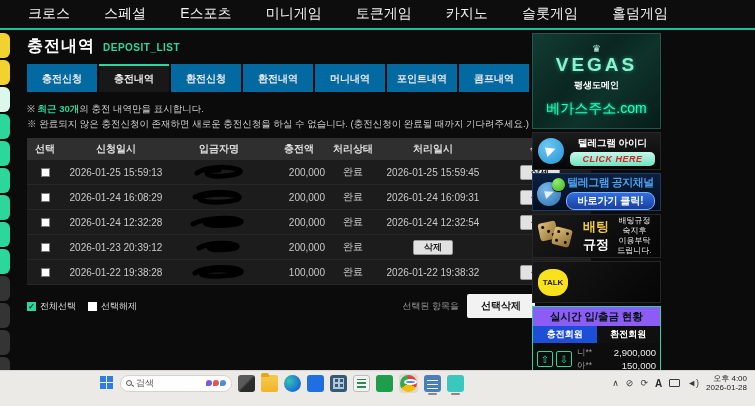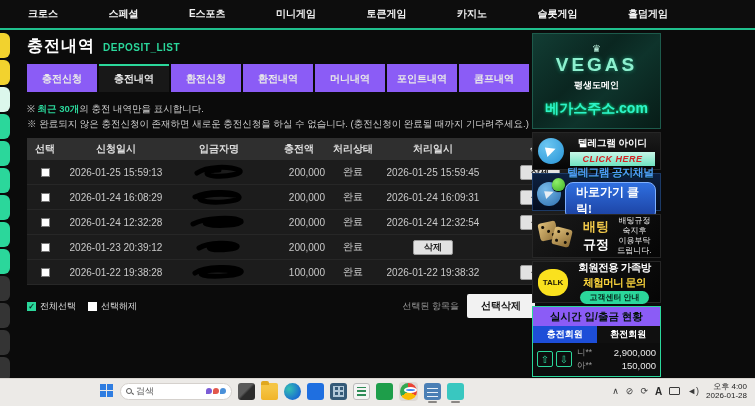--- a/index.html
+++ b/index.html
@@ -3,38 +3,38 @@
 <meta charset="utf-8">
 <style>
   * { margin:0; padding:0; box-sizing:border-box; }
   html,body { width:755px; height:406px; overflow:hidden; }
   body { position:relative; background:#0b0b0b; font-family:"Liberation Sans", sans-serif; }
 
   
   .topnav { position:absolute; top:0; left:0; width:755px; height:30px; background:#0d0d0d;
             border-bottom:2px solid #1fc08d; display:flex; align-items:center; }
   .topnav-inner { display:flex; width:640px; margin-left:28px; justify-content:space-between; }
-  .topnav-item { font-size:10px; font-weight:bold; color:#f1f1f1; cursor:pointer; white-space:nowrap; }
+  .topnav-item { font-size:14px; font-weight:normal; color:#f1f1f1; cursor:pointer; white-space:nowrap; }
 
   
   .side-tabs { position:absolute; left:0; top:33px; display:flex; flex-direction:column; gap:2px; }
   .side-tab { width:10px; height:25px; border-radius:0 6px 6px 0; }
   .st-yellow { background:#f2d22e; }
   .st-pale   { background:#dcf7ec; }
   .st-teal   { background:#2bd79b; }
   .st-dark   { background:#343434; }
 
   
   .content { position:absolute; left:27px; top:36px; width:508px; }
   .title-row { display:flex; align-items:baseline; gap:8px; }
   .page-title { font-size:16px; font-weight:bold; color:#ffffff; letter-spacing:1px; }
   .page-subtitle { font-size:10px; font-weight:bold; color:#2bd79b; letter-spacing:.5px; }
 
   .tabs-row { display:flex; gap:2px; margin-top:7px; }
-  .tab { width:70px; height:28px; background:#8b5cf6; color:#e8e8e8; font-size:10px; font-weight:bold;
+  .tab { width:70px; height:28px; background:#0369a1; color:#e8e8e8; font-size:10px; font-weight:bold;
          display:flex; align-items:center; justify-content:center; cursor:pointer; border-top:2px solid transparent; }
   .tab.active { background:#181818; border-top:2px solid #2bd79b; }
 
   .notice { margin-top:9px; font-size:9.5px; color:#cccccc; line-height:15px; }
   .notice .hl { color:#2bd79b; font-weight:bold; }
 
   .table { margin-top:7px; width:564px; }
   .t-head, .t-row { display:grid; grid-template-columns:36px 106px 100px 60px 48px 112px 1fr; align-items:center; }
   .t-head { background:#2f2f2f; height:22px; font-size:10px; font-weight:bold; color:#dddddd; }
   .t-head > div { text-align:center; }
@@ -59,44 +59,44 @@
                       padding:5px 14px; border-radius:2px; cursor:pointer; }
 
   
   .sidebar { position:absolute; left:532px; top:33px; width:129px; display:flex; flex-direction:column; gap:3px; }
 
   .bn-vegas { height:96px; background:linear-gradient(135deg,#123d34 0%,#0a2620 40%,#0e332b 60%,#071c17 100%);
               border:1px solid #1d5a4b; display:flex; flex-direction:column; align-items:center; justify-content:center; }
   .vg-crown { color:#bdf2de; font-size:10px; line-height:10px; }
   .vg-brand { color:#8df0cf; font-size:19px; font-weight:bold; letter-spacing:3px; text-shadow:0 0 4px #1c8f6e; }
   .vg-line1 { color:#ffffff; font-size:9px; font-weight:bold; margin-top:3px; }
-  .vg-line2 { color:#2ef2c9; font-size:14px; font-weight:bold; margin-top:8px; text-shadow:0 0 3px #0f8; }
+  .vg-line2 { color:#2ef2c9; font-size:14px; font-weight:normal; margin-top:8px; text-shadow:0 0 3px #0f8; }
 
   .bn-tg { height:38px; background:linear-gradient(180deg,#1c1c1c,#060606); border:1px solid #262626;
            display:flex; align-items:center; padding:0 5px; gap:6px; }
   .tg-circle { width:26px; height:26px; border-radius:50%; background:radial-gradient(circle at 35% 30%,#6cc7f2,#2793d6);
                display:flex; align-items:center; justify-content:center; flex:0 0 auto; }
   .tg-plane { width:0; height:0; border-left:10px solid #fff; border-top:4px solid transparent; border-bottom:6px solid transparent; transform:rotate(-15deg); }
   .tg-col { display:flex; flex-direction:column; align-items:center; gap:2px; flex:1; }
   .tg-title { color:#ffffff; font-size:9.5px; font-weight:bold; }
   .tg-clickhere { background:linear-gradient(180deg,#c8f7e8,#6fe3c0); color:#d42424; font-size:9px; font-weight:bold;
-                  font-style:italic; padding:2px 12px; border-radius:0; letter-spacing:.5px; cursor:pointer; }
+                  font-style:italic; padding:2px 12px; border-radius:5px; letter-spacing:.5px; cursor:pointer; }
 
   .bn-tg2 { height:38px; background:linear-gradient(180deg,#0c2040,#050e1f); border:1px solid #1c3a66;
             display:flex; align-items:center; padding:0 4px; gap:0; }
   .tg2-iconwrap { position:relative; width:28px; height:28px; flex:0 0 auto; }
   .tg2-circle { position:absolute; left:0; bottom:0; width:24px; height:24px; border-radius:50%;
                 background:radial-gradient(circle at 35% 30%,#76b9e8,#2d6fb0); display:flex; align-items:center; justify-content:center; }
   .tg2-plane { width:0; height:0; border-left:9px solid #e8eef4; border-top:3px solid transparent; border-bottom:5px solid transparent; transform:rotate(-15deg); }
   .tg2-bell { position:absolute; right:0; top:0; width:13px; height:13px; border-radius:50% 50% 45% 45%;
               background:radial-gradient(circle at 35% 30%,#8ef06a,#3fae23); box-shadow:0 1px 1px #000; }
   .tg2-col { display:flex; flex-direction:column; align-items:center; gap:2px; flex:1; }
   .tg2-title { font-size:11px; font-weight:bold; color:#4d9df5; text-shadow:0 1px 0 #021; letter-spacing:-.5px; }
   .tg2-btn { background:linear-gradient(180deg,#2f6fe0,#1b3f9e); border:1px solid #7fb0ff; color:#ffffff;
-             font-size:12px; font-weight:bold; padding:1px 10px; border-radius:8px; cursor:pointer;font-family:Liberation Serif, serif; }
+             font-size:10px; font-weight:bold; padding:1px 10px; border-radius:8px; cursor:pointer; }
 
   .bn-dice { height:44px; background:linear-gradient(135deg,#1a1a1a,#050505); border:1px solid #262626;
              display:flex; align-items:center; padding:0 6px; gap:8px; }
   .dice-wrap { position:relative; width:36px; height:32px; flex:0 0 auto; }
   .die { position:absolute; width:18px; height:18px; border-radius:3px;
          background:linear-gradient(135deg,#e3c37c,#8a6a33); }
   .die.d1 { left:0; top:2px; transform:rotate(-12deg); }
   .die.d2 { left:14px; top:8px; transform:rotate(14deg); }
   .pip { position:absolute; width:3px; height:3px; border-radius:50%; background:#151008; }
   .dice-col { display:flex; flex-direction:row; align-items:center; gap:1px; flex:1; }
@@ -127,21 +127,21 @@
               display:flex; align-items:center; justify-content:center; border-radius:2px; cursor:pointer; background:#0d0d0d; }
   .rt-list { flex:1; display:flex; flex-direction:column; justify-content:space-between; }
   .rt-entry { display:flex; justify-content:space-between; align-items:center; height:13px; }
   .rt-name { color:#9a9a9a; font-size:8.5px; }
   .rt-amt { color:#e8e8e8; font-size:9.5px; }
 
   
   .scribble { display:block; }
 
   
-  .taskbar { position:absolute; left:0; bottom:0; width:755px; height:28px; background:#eceae7; border-top:1px solid #d9d5d1; }
+  .taskbar { position:absolute; left:0; bottom:0; width:755px; height:36px; background:#eceae7; border-top:1px solid #d9d5d1; }
   .tb-center { position:absolute; left:100px; top:0; height:24px; display:flex; align-items:center; gap:6px; }
   .win-logo { width:14px; height:14px; display:grid; grid-template-columns:6px 6px; grid-template-rows:6px 6px; gap:1px; cursor:pointer; }
   .win-logo div { background:#2f7de1; }
   .search-pill { width:112px; height:17px; background:#ffffff; border:1px solid #d5d1cd; border-radius:9px;
                  display:flex; align-items:center; padding:0 5px; gap:4px; cursor:text; }
   .mag { width:6px; height:6px; border:1.3px solid #5a5a5a; border-radius:50%; position:relative; flex:0 0 auto; }
   .mag::after { content:""; position:absolute; width:3px; height:1.3px; background:#5a5a5a; right:-3px; bottom:-1px; transform:rotate(40deg); }
   .search-text { font-size:9px; color:#5a5a5a; flex:1; }
   .search-deco { display:flex; gap:1px; }
   .search-deco span { width:6px; height:6px; border-radius:50% 50% 50% 0; }
@@ -395,25 +395,20 @@
       </div>
       <div class="dice-desc">
         <div>배팅규정 숙지후</div>
         <div>이용부탁드립니다.</div>
       </div>
     </div>
   </div>
 
   <div class="bn-kakao">
     <div class="kk-icon">TALK</div>
-    <div class="kk-col">
-      <div class="kk-line1">회원전용 가족방</div>
-      <div class="kk-line2">체험머니 문의</div>
-      <div class="kk-btn">고객센터 안내</div>
-    </div>
   </div>
 
   <div class="realtime">
     <div class="rt-header">실시간 입/출금 현황</div>
     <div class="rt-tabs">
       <div class="rt-tab t1">충전회원</div>
       <div class="rt-tab t2">환전회원</div>
     </div>
     <div class="rt-body">
       <div class="rt-arrows">

